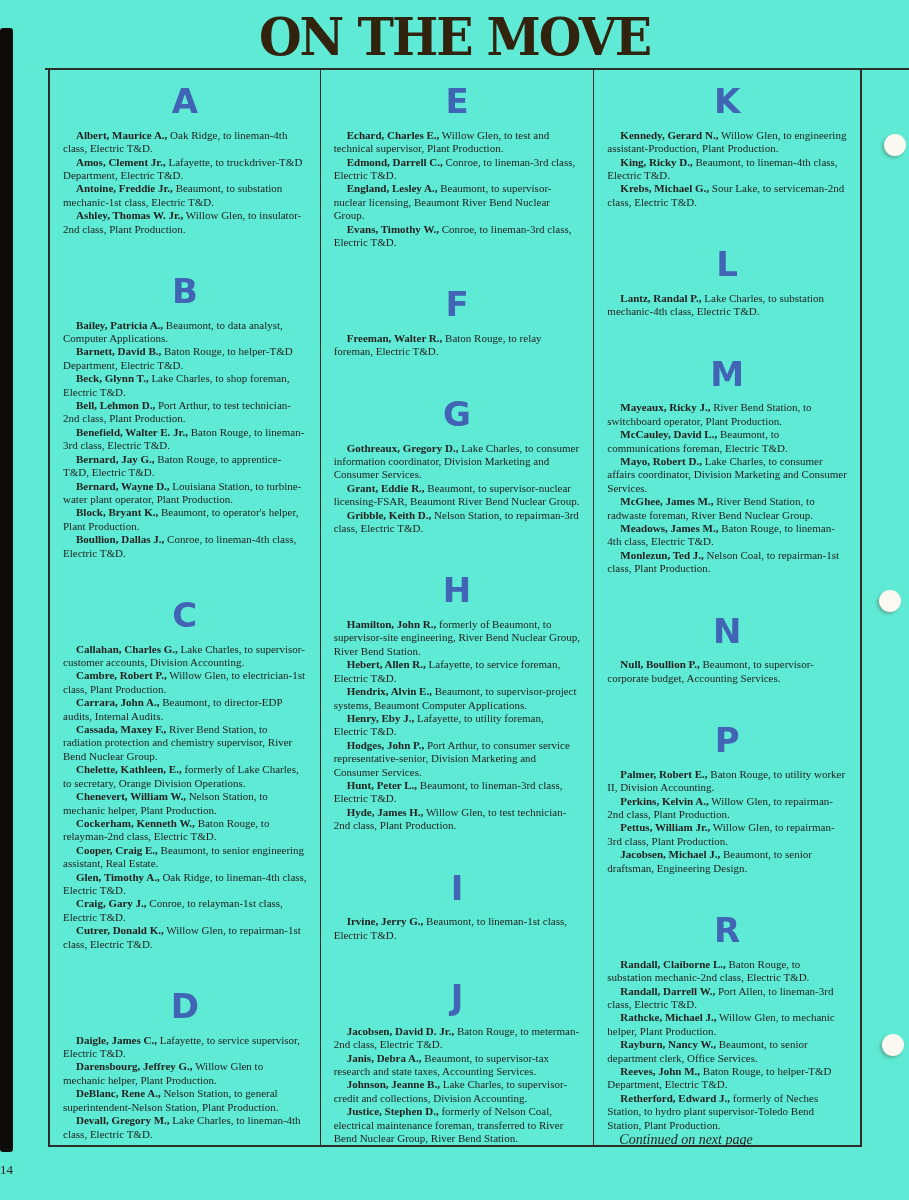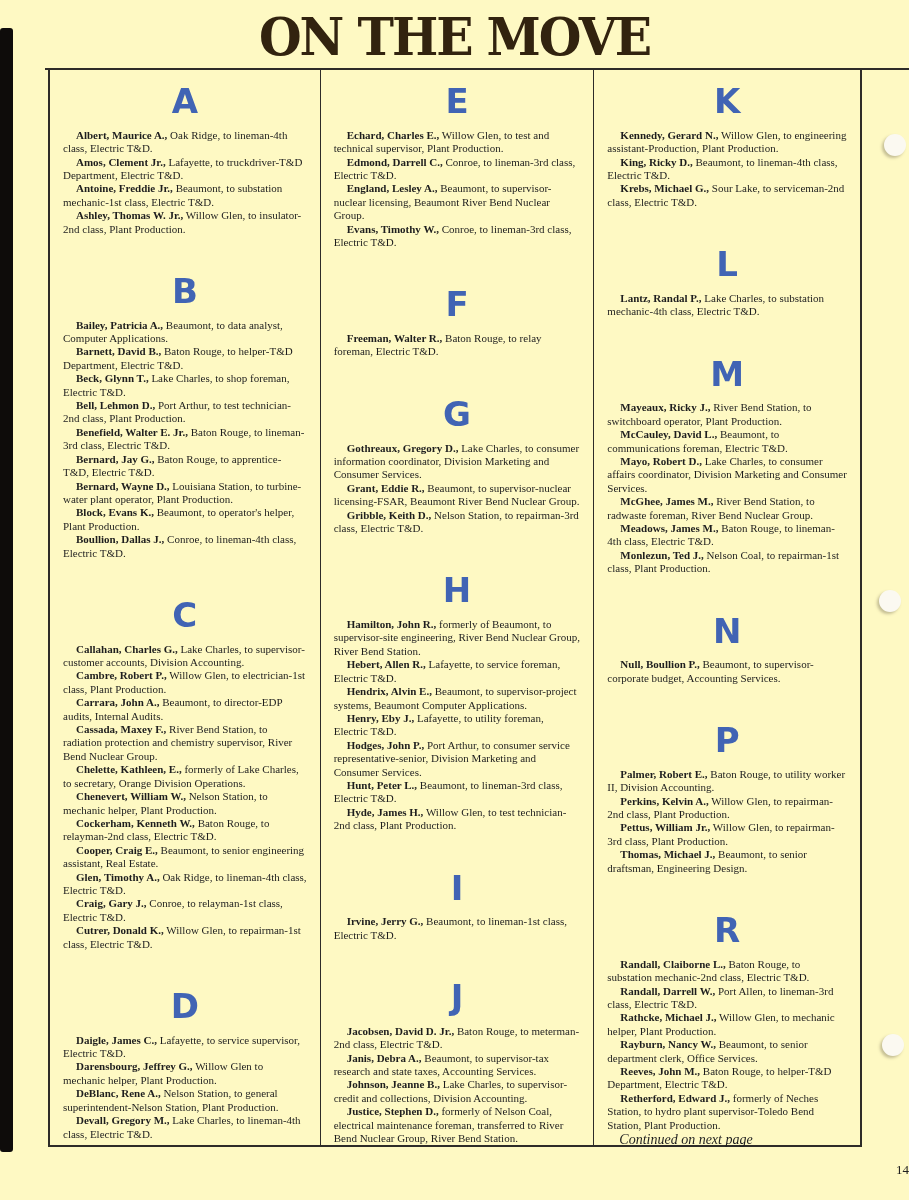--- a/index.html
+++ b/index.html
@@ -1,18 +1,18 @@
 <!DOCTYPE html>
 <html><head>
 <meta charset="utf-8">
 <style>
   html,body { margin:0; padding:0; }
   .page {
     position:relative; width:909px; height:1200px;
-    background:#fef9c3; overflow:hidden;
+    background:#5eead4; overflow:hidden;
     font-family:"Liberation Serif", serif; color:#222;
   }
   .edge-strip {
     position:absolute; left:0; top:28px; width:13px; height:1124px;
     background:#0e0c0a; border-radius:3px;
   }
   .page-title {
     position:absolute; top:8px; left:0; width:100%;
     text-align:center; font-family:"DejaVu Serif", serif;
     font-weight:bold; font-size:49px; letter-spacing:-2px;
@@ -48,21 +48,21 @@
     text-indent:13px; color:#1e1e1e;
   }
   .entry b { font-weight:bold; }
   .col-footer {
     margin-top:auto; padding:0 0 4px 12px;
     font-family:Liberation Serif, serif; font-style:italic;
     font-size:14px; color:#1e1e1e;
   }
   .page-number {
     position:absolute; left:0; bottom:22px; width:100%;
-    text-align:right; font-size:13px; color:#1e1e1e;
+    text-align:left; font-size:13px; color:#1e1e1e;
   }
   .hole {
     position:absolute; width:22px; height:22px; border-radius:50%;
     background:#fbf9f1; box-shadow:-2px 2px 3px rgba(90,80,60,0.35);
   }
   .hole-1 { left:884px; top:134px; }
   .hole-2 { left:879px; top:590px; }
   .hole-3 { left:882px; top:1034px; }
 </style>
 </head>
@@ -86,21 +86,21 @@
           </section>
           <section class="sec">
             <div class="letter">B</div>
             <p class="entry"><b>Bailey, Patricia A.,</b> Beaumont, to data analyst, Computer Applications.</p>
             <p class="entry"><b>Barnett, David B.,</b> Baton Rouge, to helper-T&amp;D Department, Electric T&amp;D.</p>
             <p class="entry"><b>Beck, Glynn T.,</b> Lake Charles, to shop foreman, Electric T&amp;D.</p>
             <p class="entry"><b>Bell, Lehmon D.,</b> Port Arthur, to test technician-2nd class, Plant Production.</p>
             <p class="entry"><b>Benefield, Walter E. Jr.,</b> Baton Rouge, to lineman-3rd class, Electric T&amp;D.</p>
             <p class="entry"><b>Bernard, Jay G.,</b> Baton Rouge, to apprentice-T&amp;D, Electric T&amp;D.</p>
             <p class="entry"><b>Bernard, Wayne D.,</b> Louisiana Station, to turbine-water plant operator, Plant Production.</p>
-            <p class="entry"><b>Block, Evans K.,</b> Beaumont, to operator's helper, Plant Production.</p>
+            <p class="entry"><b>Block, Bryant K.,</b> Beaumont, to operator's helper, Plant Production.</p>
             <p class="entry"><b>Boullion, Dallas J.,</b> Conroe, to lineman-4th class, Electric T&amp;D.</p>
           </section>
           <section class="sec">
             <div class="letter">C</div>
             <p class="entry"><b>Callahan, Charles G.,</b> Lake Charles, to supervisor-customer accounts, Division Accounting.</p>
             <p class="entry"><b>Cambre, Robert P.,</b> Willow Glen, to electrician-1st class, Plant Production.</p>
             <p class="entry"><b>Carrara, John A.,</b> Beaumont, to director-EDP audits, Internal Audits.</p>
             <p class="entry"><b>Cassada, Maxey F.,</b> River Bend Station, to radiation protection and chemistry supervisor, River Bend Nuclear Group.</p>
             <p class="entry"><b>Chelette, Kathleen, E.,</b> formerly of Lake Charles, to secretary, Orange Division Operations.</p>
             <p class="entry"><b>Chenevert, William W.,</b> Nelson Station, to mechanic helper, Plant Production.</p>
@@ -184,21 +184,21 @@
           </section>
           <section class="sec">
             <div class="letter">N</div>
             <p class="entry"><b>Null, Boullion P.,</b> Beaumont, to supervisor-corporate budget, Accounting Services.</p>
           </section>
           <section class="sec">
             <div class="letter">P</div>
             <p class="entry"><b>Palmer, Robert E.,</b> Baton Rouge, to utility worker II, Division Accounting.</p>
             <p class="entry"><b>Perkins, Kelvin A.,</b> Willow Glen, to repairman-2nd class, Plant Production.</p>
             <p class="entry"><b>Pettus, William Jr.,</b> Willow Glen, to repairman-3rd class, Plant Production.</p>
-            <p class="entry"><b>Thomas, Michael J.,</b> Beaumont, to senior draftsman, Engineering Design.</p>
+            <p class="entry"><b>Jacobsen, Michael J.,</b> Beaumont, to senior draftsman, Engineering Design.</p>
           </section>
           <section class="sec">
             <div class="letter">R</div>
             <p class="entry"><b>Randall, Claiborne L.,</b> Baton Rouge, to substation mechanic-2nd class, Electric T&amp;D.</p>
             <p class="entry"><b>Randall, Darrell W.,</b> Port Allen, to lineman-3rd class, Electric T&amp;D.</p>
             <p class="entry"><b>Rathcke, Michael J.,</b> Willow Glen, to mechanic helper, Plant Production.</p>
             <p class="entry"><b>Rayburn, Nancy W.,</b> Beaumont, to senior department clerk, Office Services.</p>
             <p class="entry"><b>Reeves, John M.,</b> Baton Rouge, to helper-T&amp;D Department, Electric T&amp;D.</p>
             <p class="entry"><b>Retherford, Edward J.,</b> formerly of Neches Station, to hydro plant supervisor-Toledo Bend Station, Plant Production.</p>
           </section>

